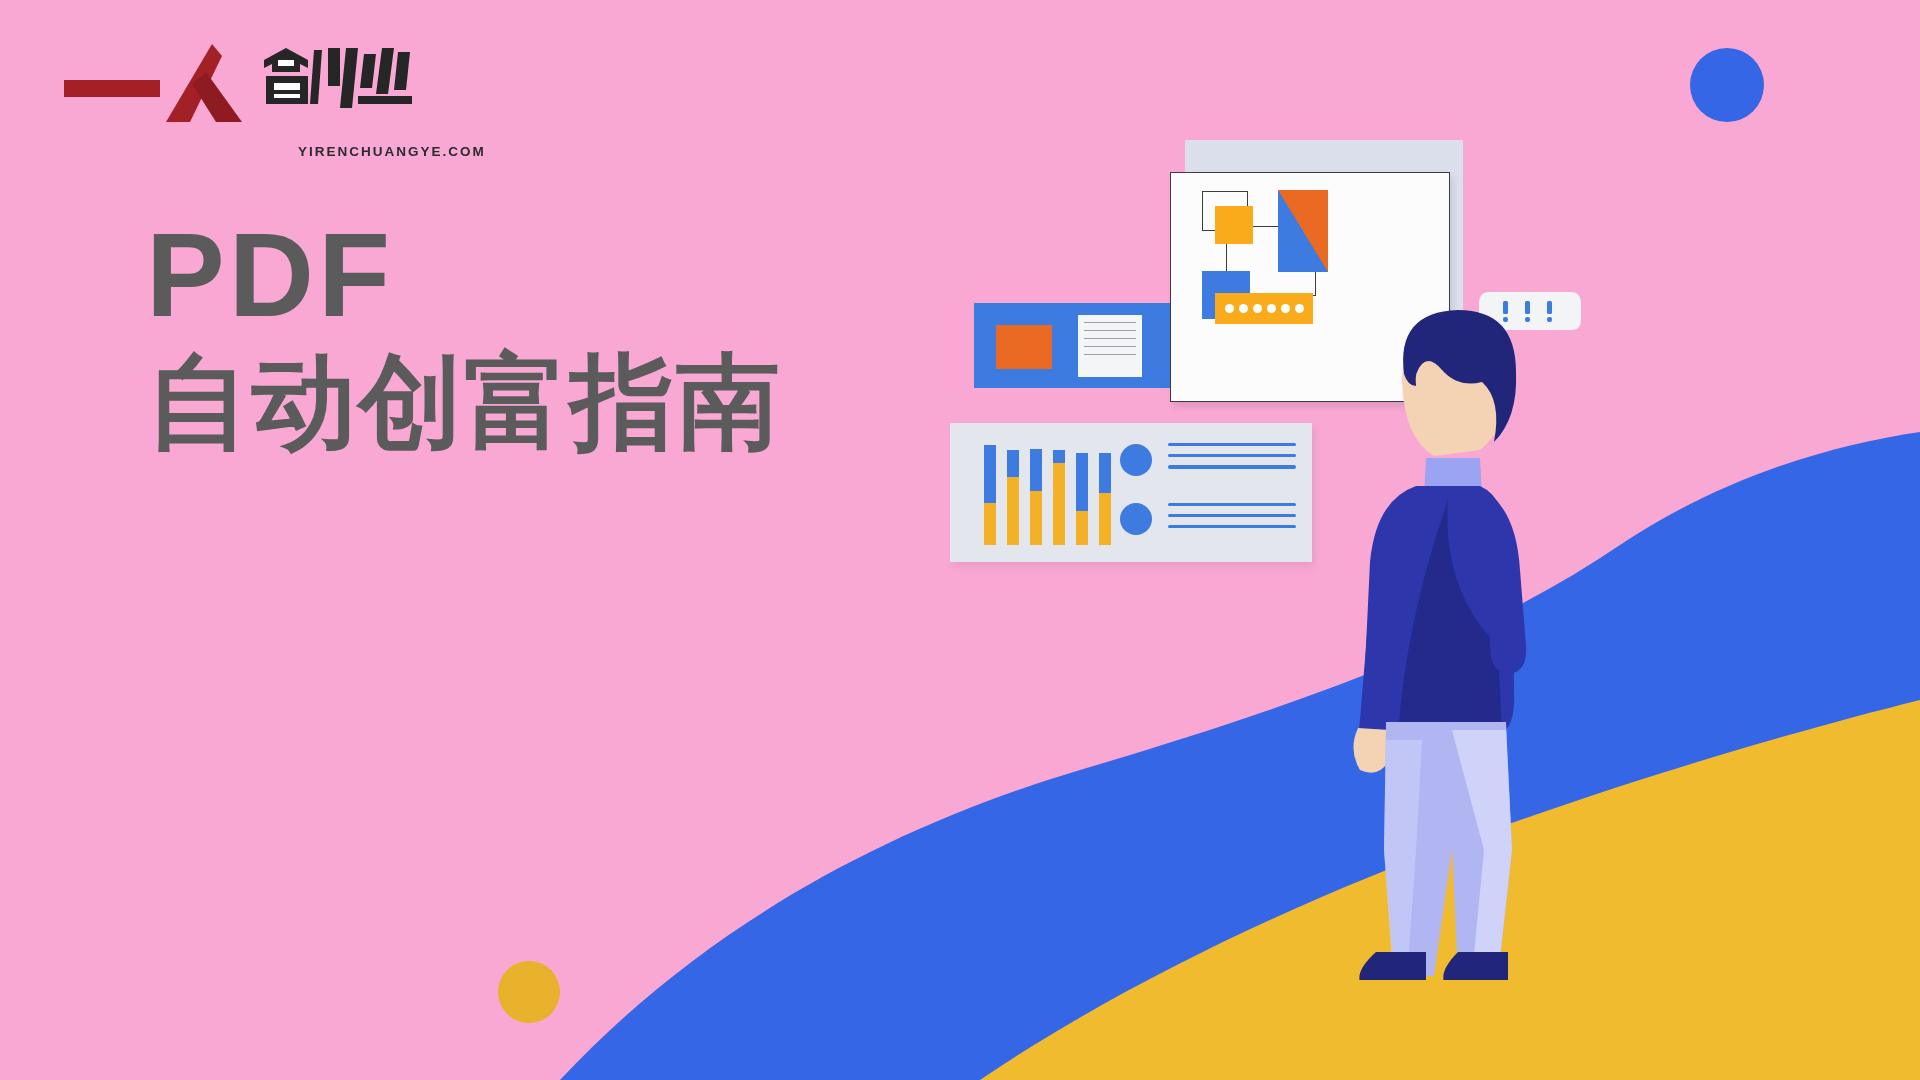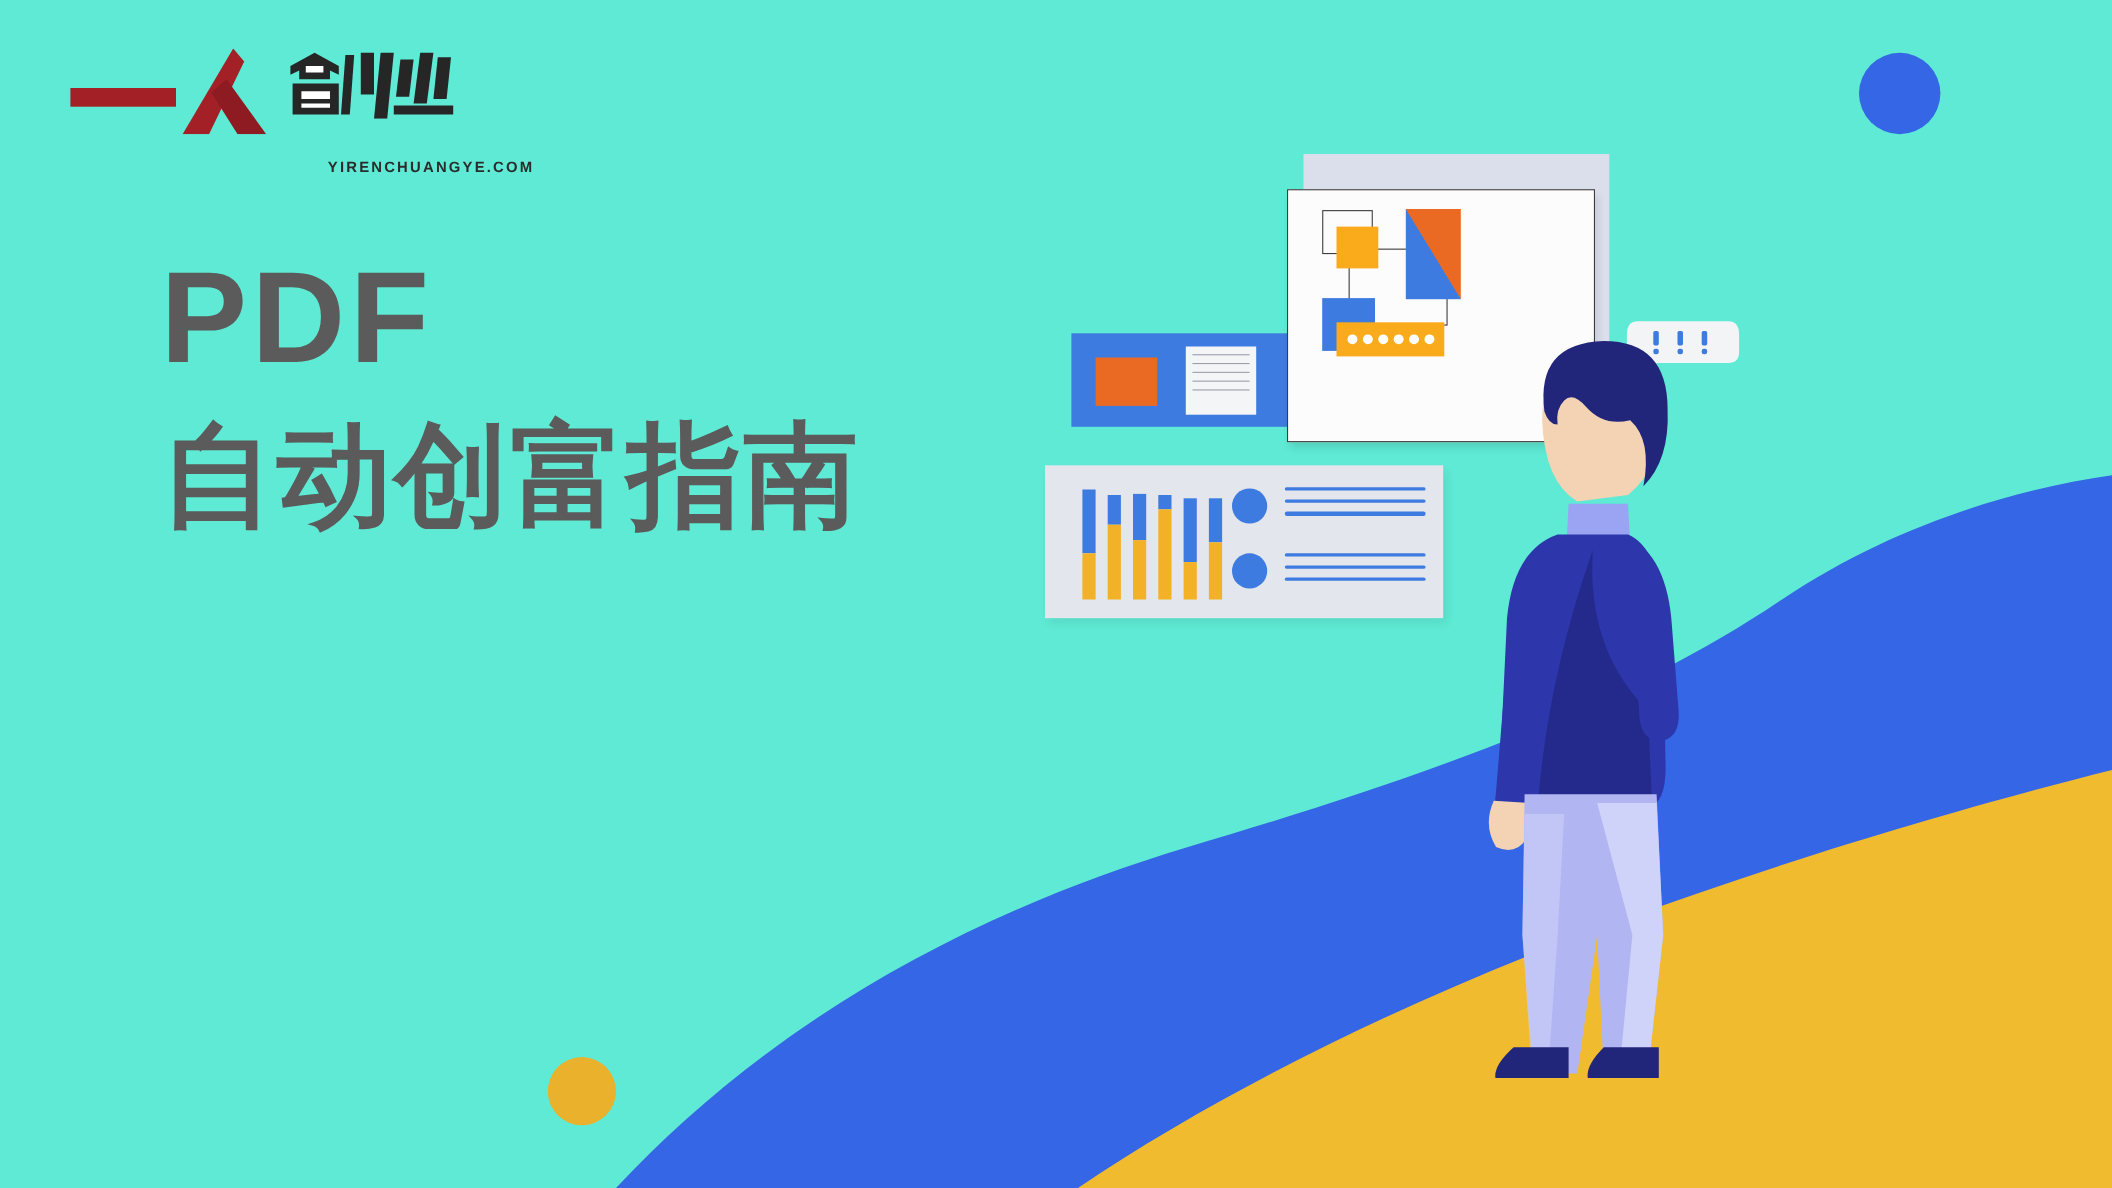--- a/index.html
+++ b/index.html
@@ -1,34 +1,34 @@
 <!DOCTYPE html>
 <html><head>
 <meta charset="utf-8">
 <style>
   html,body{margin:0;padding:0;background:#fff;}
   body{width:1920px;height:1080px;overflow:hidden;font-family:"Liberation Sans","DejaVu Sans",sans-serif;}
-  .stage{position:relative;width:1920px;height:1080px;background:#5eead4;overflow:hidden;}
+  .stage{position:relative;width:1920px;height:1080px;background:#f9a8d4;overflow:hidden;}
 
   
   .wave-layer{position:absolute;left:0;top:0;width:1920px;height:1080px;}
 
   
   .logo{position:absolute;left:62px;top:44px;width:310px;height:86px;}
   .logo-mark{position:absolute;left:0;top:0;width:190px;height:78px;}
   .logo-cn{position:absolute;left:198px;top:2px;width:160px;height:62px;}
   .logo-url{position:absolute;left:236px;top:100px;font-size:13.5px;letter-spacing:2.0px;
             color:#2b2b2b;font-weight:700;white-space:nowrap;}
 
   
-  .headline{position:absolute;left:146px;top:230px;width:800px;}
+  .headline{position:absolute;left:146px;top:216px;width:800px;}
   .h-pdf{font-size:118px;line-height:1.0;font-weight:700;color:#5b5b5b;letter-spacing:4px;}
   .h-cn{font-size:104px;line-height:1.28;font-weight:700;color:#5b5b5b;letter-spacing:2px;
         font-family:"DejaVu Sans","Liberation Sans",sans-serif;}
-  .h-cn.row2{margin-top:18px;}
+  .h-cn.row2{margin-top:2px;}
   .h-cn.row3{margin-top:6px;}
 
   
   .dot{position:absolute;border-radius:50%;}
   .dot-blue{left:1690px;top:48px;width:74px;height:74px;background:#3566e6;}
   .dot-yellow{left:498px;top:961px;width:62px;height:62px;background:#e9b12c;}
 
   
   .illus{position:absolute;left:930px;top:120px;width:990px;height:960px;}
 

